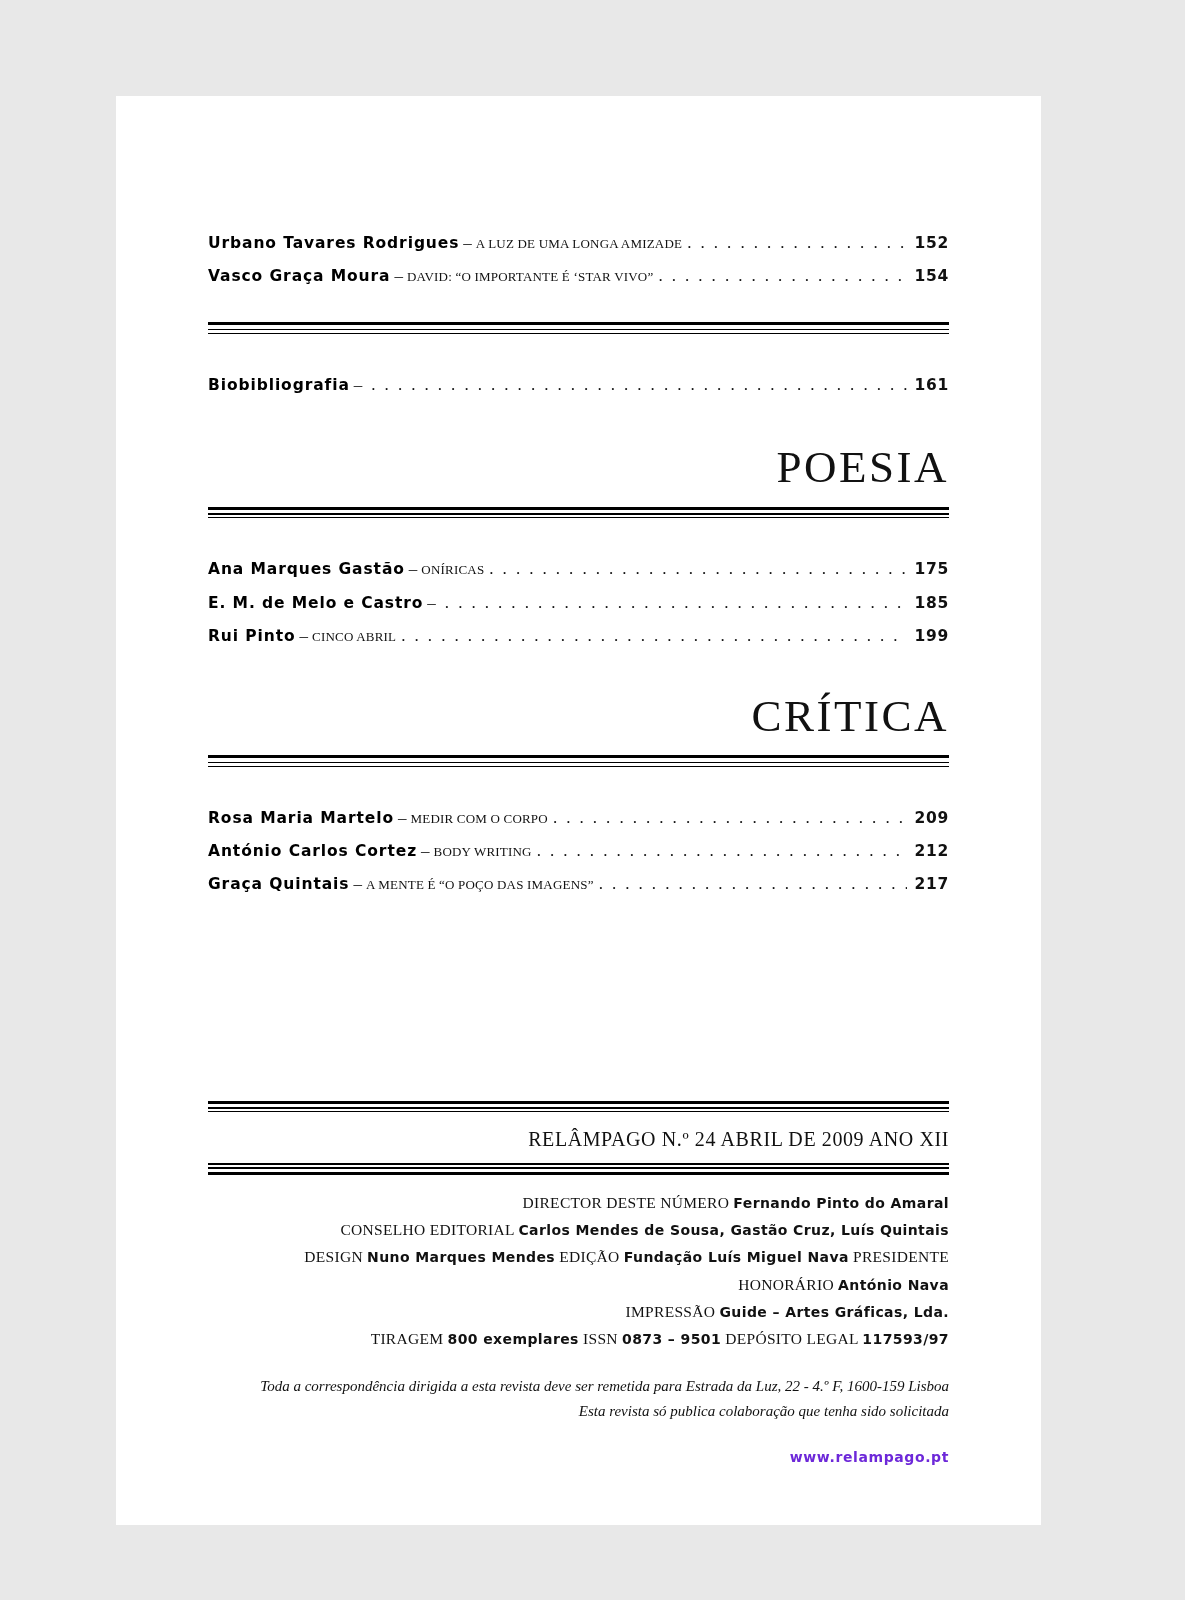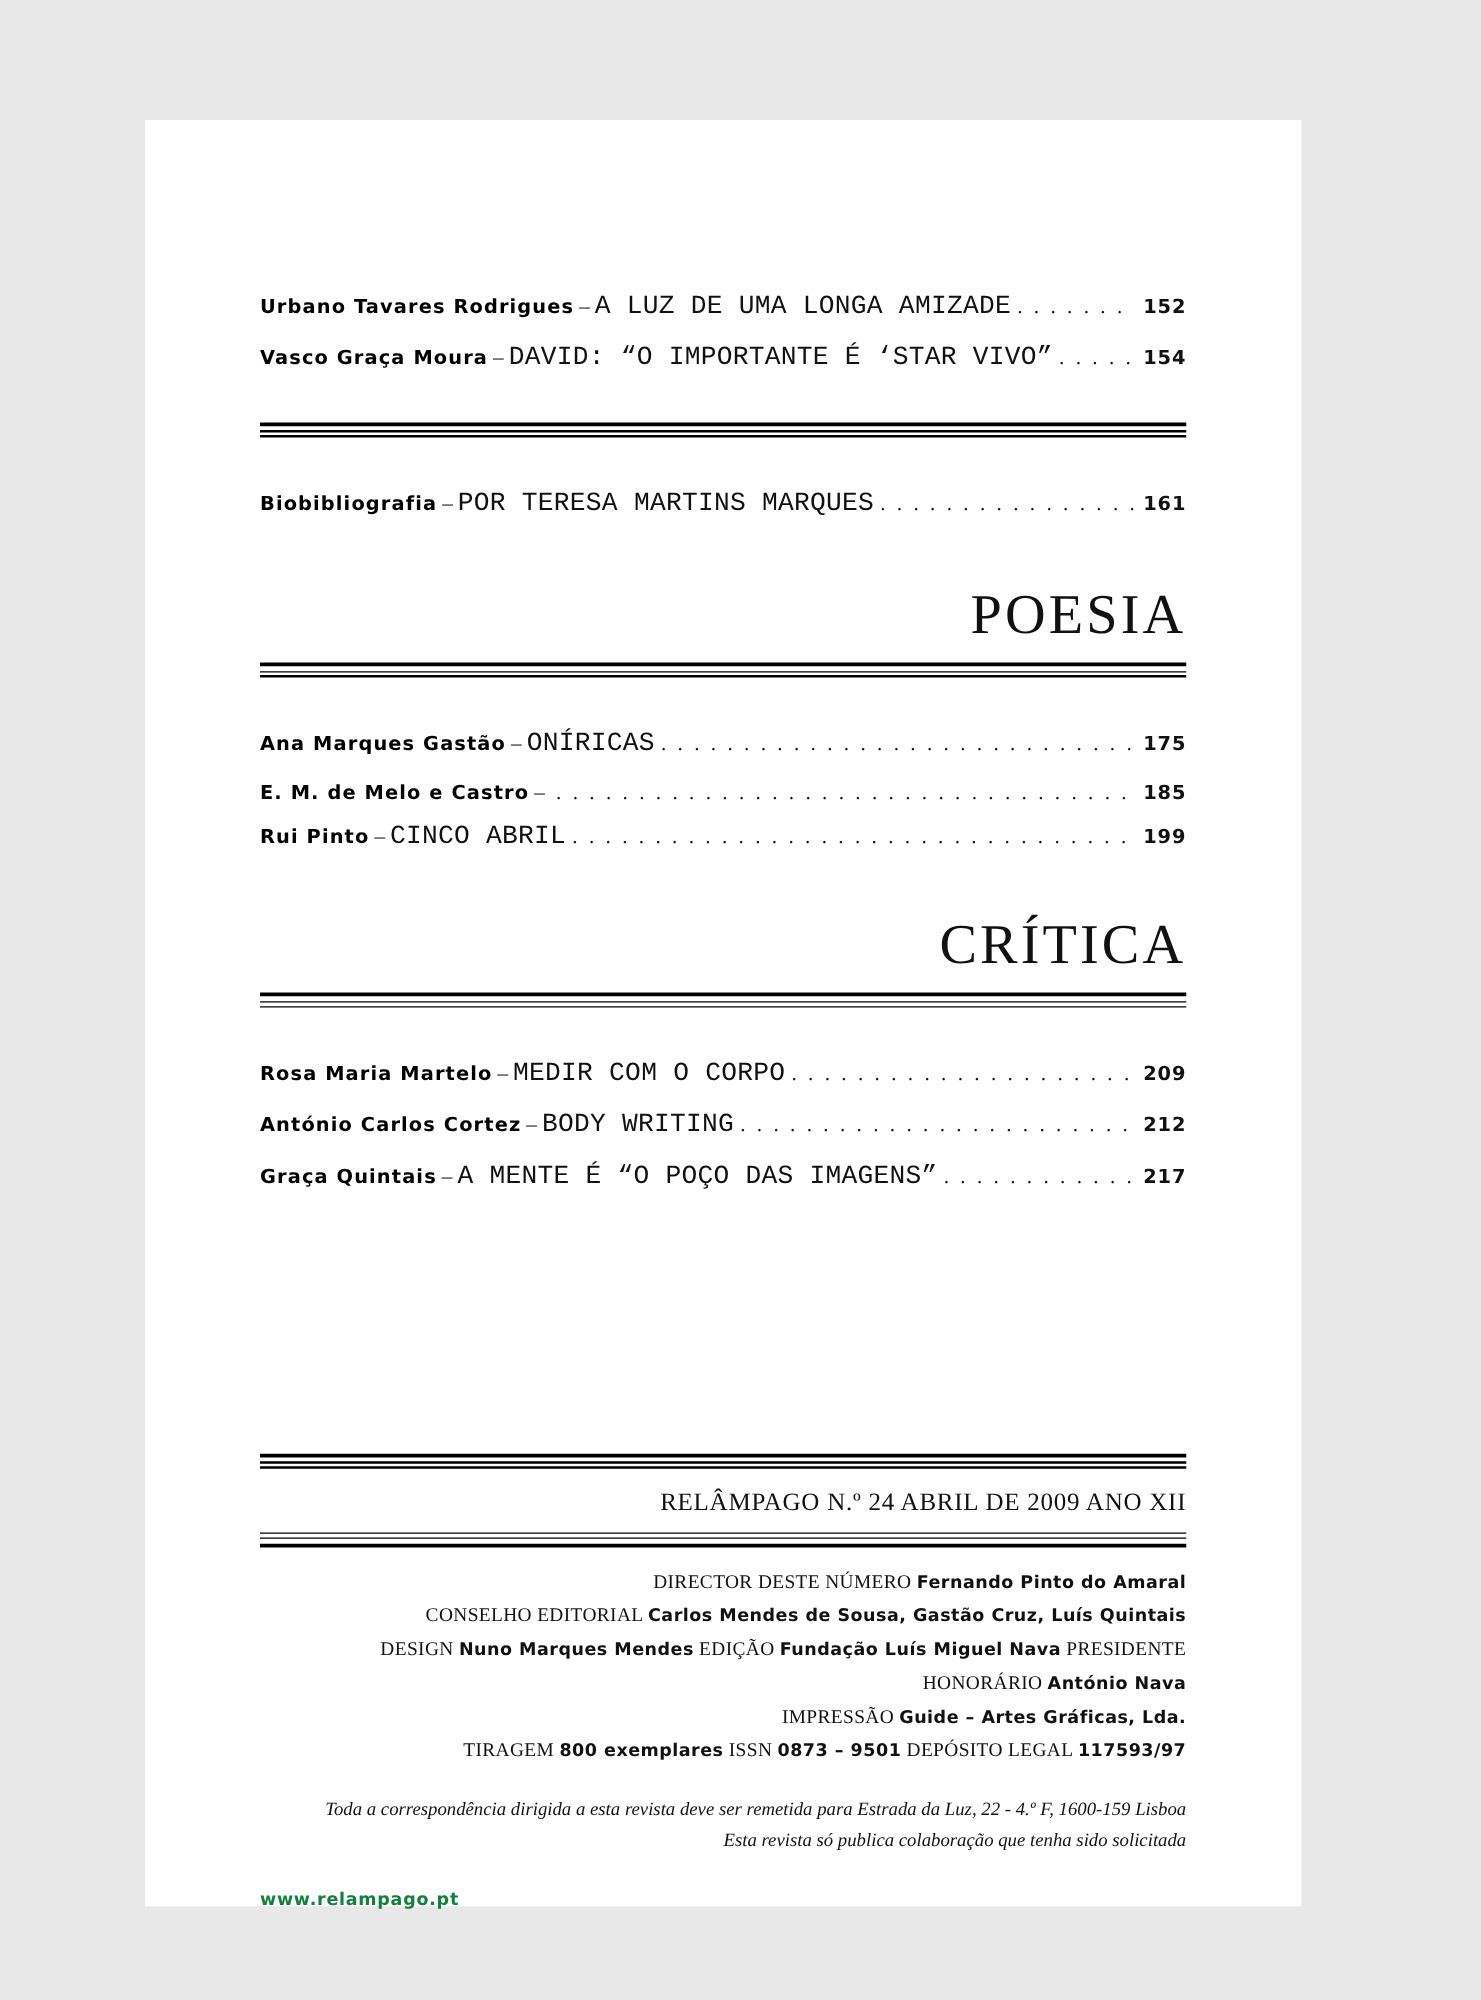--- a/index.html
+++ b/index.html
@@ -44,22 +44,22 @@
     font-size: 15.5px;
     letter-spacing: 0.9px;
     color: #000;
   }
   .entry .dash {
     font-family: "Liberation Serif", serif;
     font-size: 17px;
     padding: 0 4px;
   }
   .entry .title {
-    font-family: Liberation Mono, monospace;
-    font-size: 21px;
+    font-family: Liberation Serif, serif;
+    font-size: 13px;
     letter-spacing: 0.2px;
   }
   .entry .leader {
     flex: 0 1 auto;
     overflow: hidden;
     white-space: nowrap;
     letter-spacing: 2.4px;
     font-size: 17px;
     padding: 0 3px 0 5px;
     color: #111;
@@ -123,26 +123,26 @@
   }
   .note {
     text-align: right;
     font-family: "Liberation Serif", serif;
     font-style: italic;
     font-size: 15px;
     line-height: 1.65;
     color: #111;
   }
   .site {
-    text-align: left;
+    text-align: right;
     font-family: "DejaVu Sans", sans-serif;
     font-weight: bold;
     font-size: 14px;
     letter-spacing: 0.6px;
-    color: #15803d;
+    color: #6d28d9;
   }
 </style>
 </head>
 <body>
 
 <div class="page">
   <div class="content">
 
     <div>
       <div class="entry">
@@ -166,21 +166,20 @@
       <div class="sp3"></div>
       <div class="rule-thin"></div>
       <div class="sp2"></div>
       <div class="rule-thin"></div>
     </div>
 
     <div style="margin-top:34px;">
       <div class="entry">
         <span class="author">Biobibliografia</span>
         <span class="dash">–</span>
-        <span class="title">POR TERESA MARTINS MARQUES</span>
         <span class="leader">. . . . . . . . . . . . . . . . . . . . . . . . . . . . . . . . . . . . . . . . . . . . . . . . . . . . . . . . . . . . . . . . . . . .</span>
         <span class="page-no">161</span>
       </div>
     </div>
 
     <div class="section-title" style="margin-top:42px;">POESIA</div>
 
     <div class="rule-group" style="margin-top:14px;">
       <div class="rule-thick"></div>
       <div class="sp3"></div>

